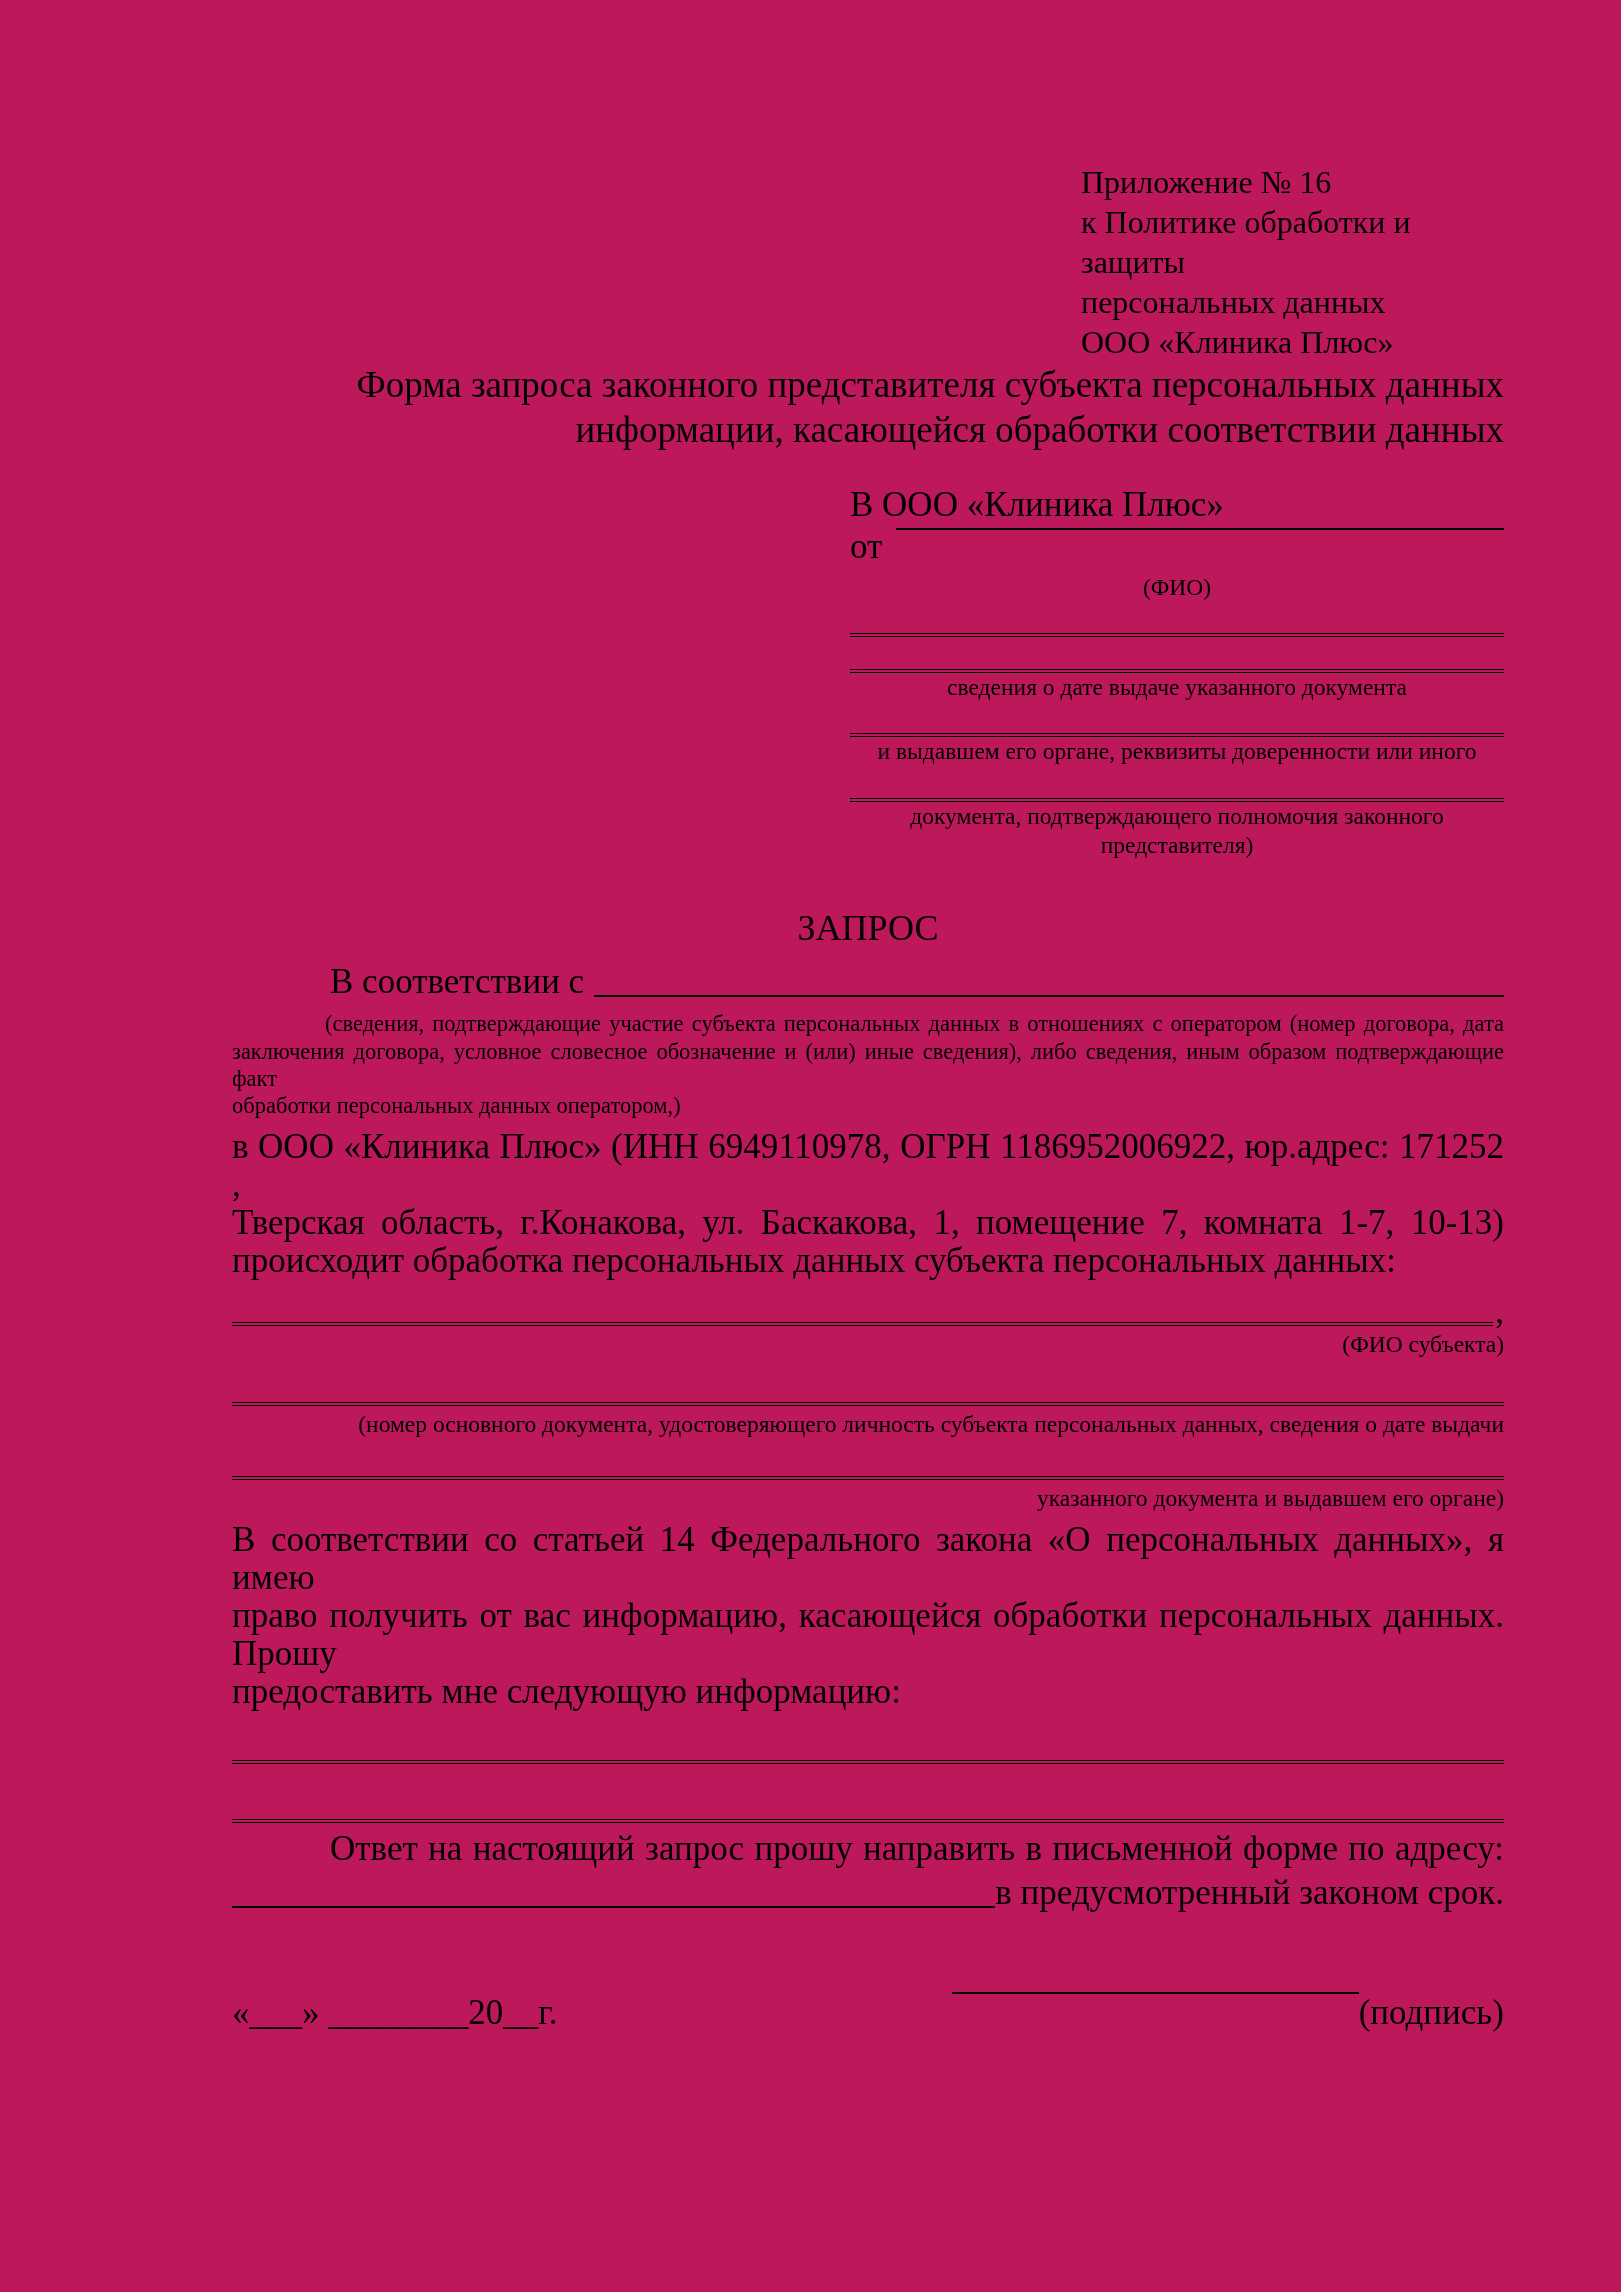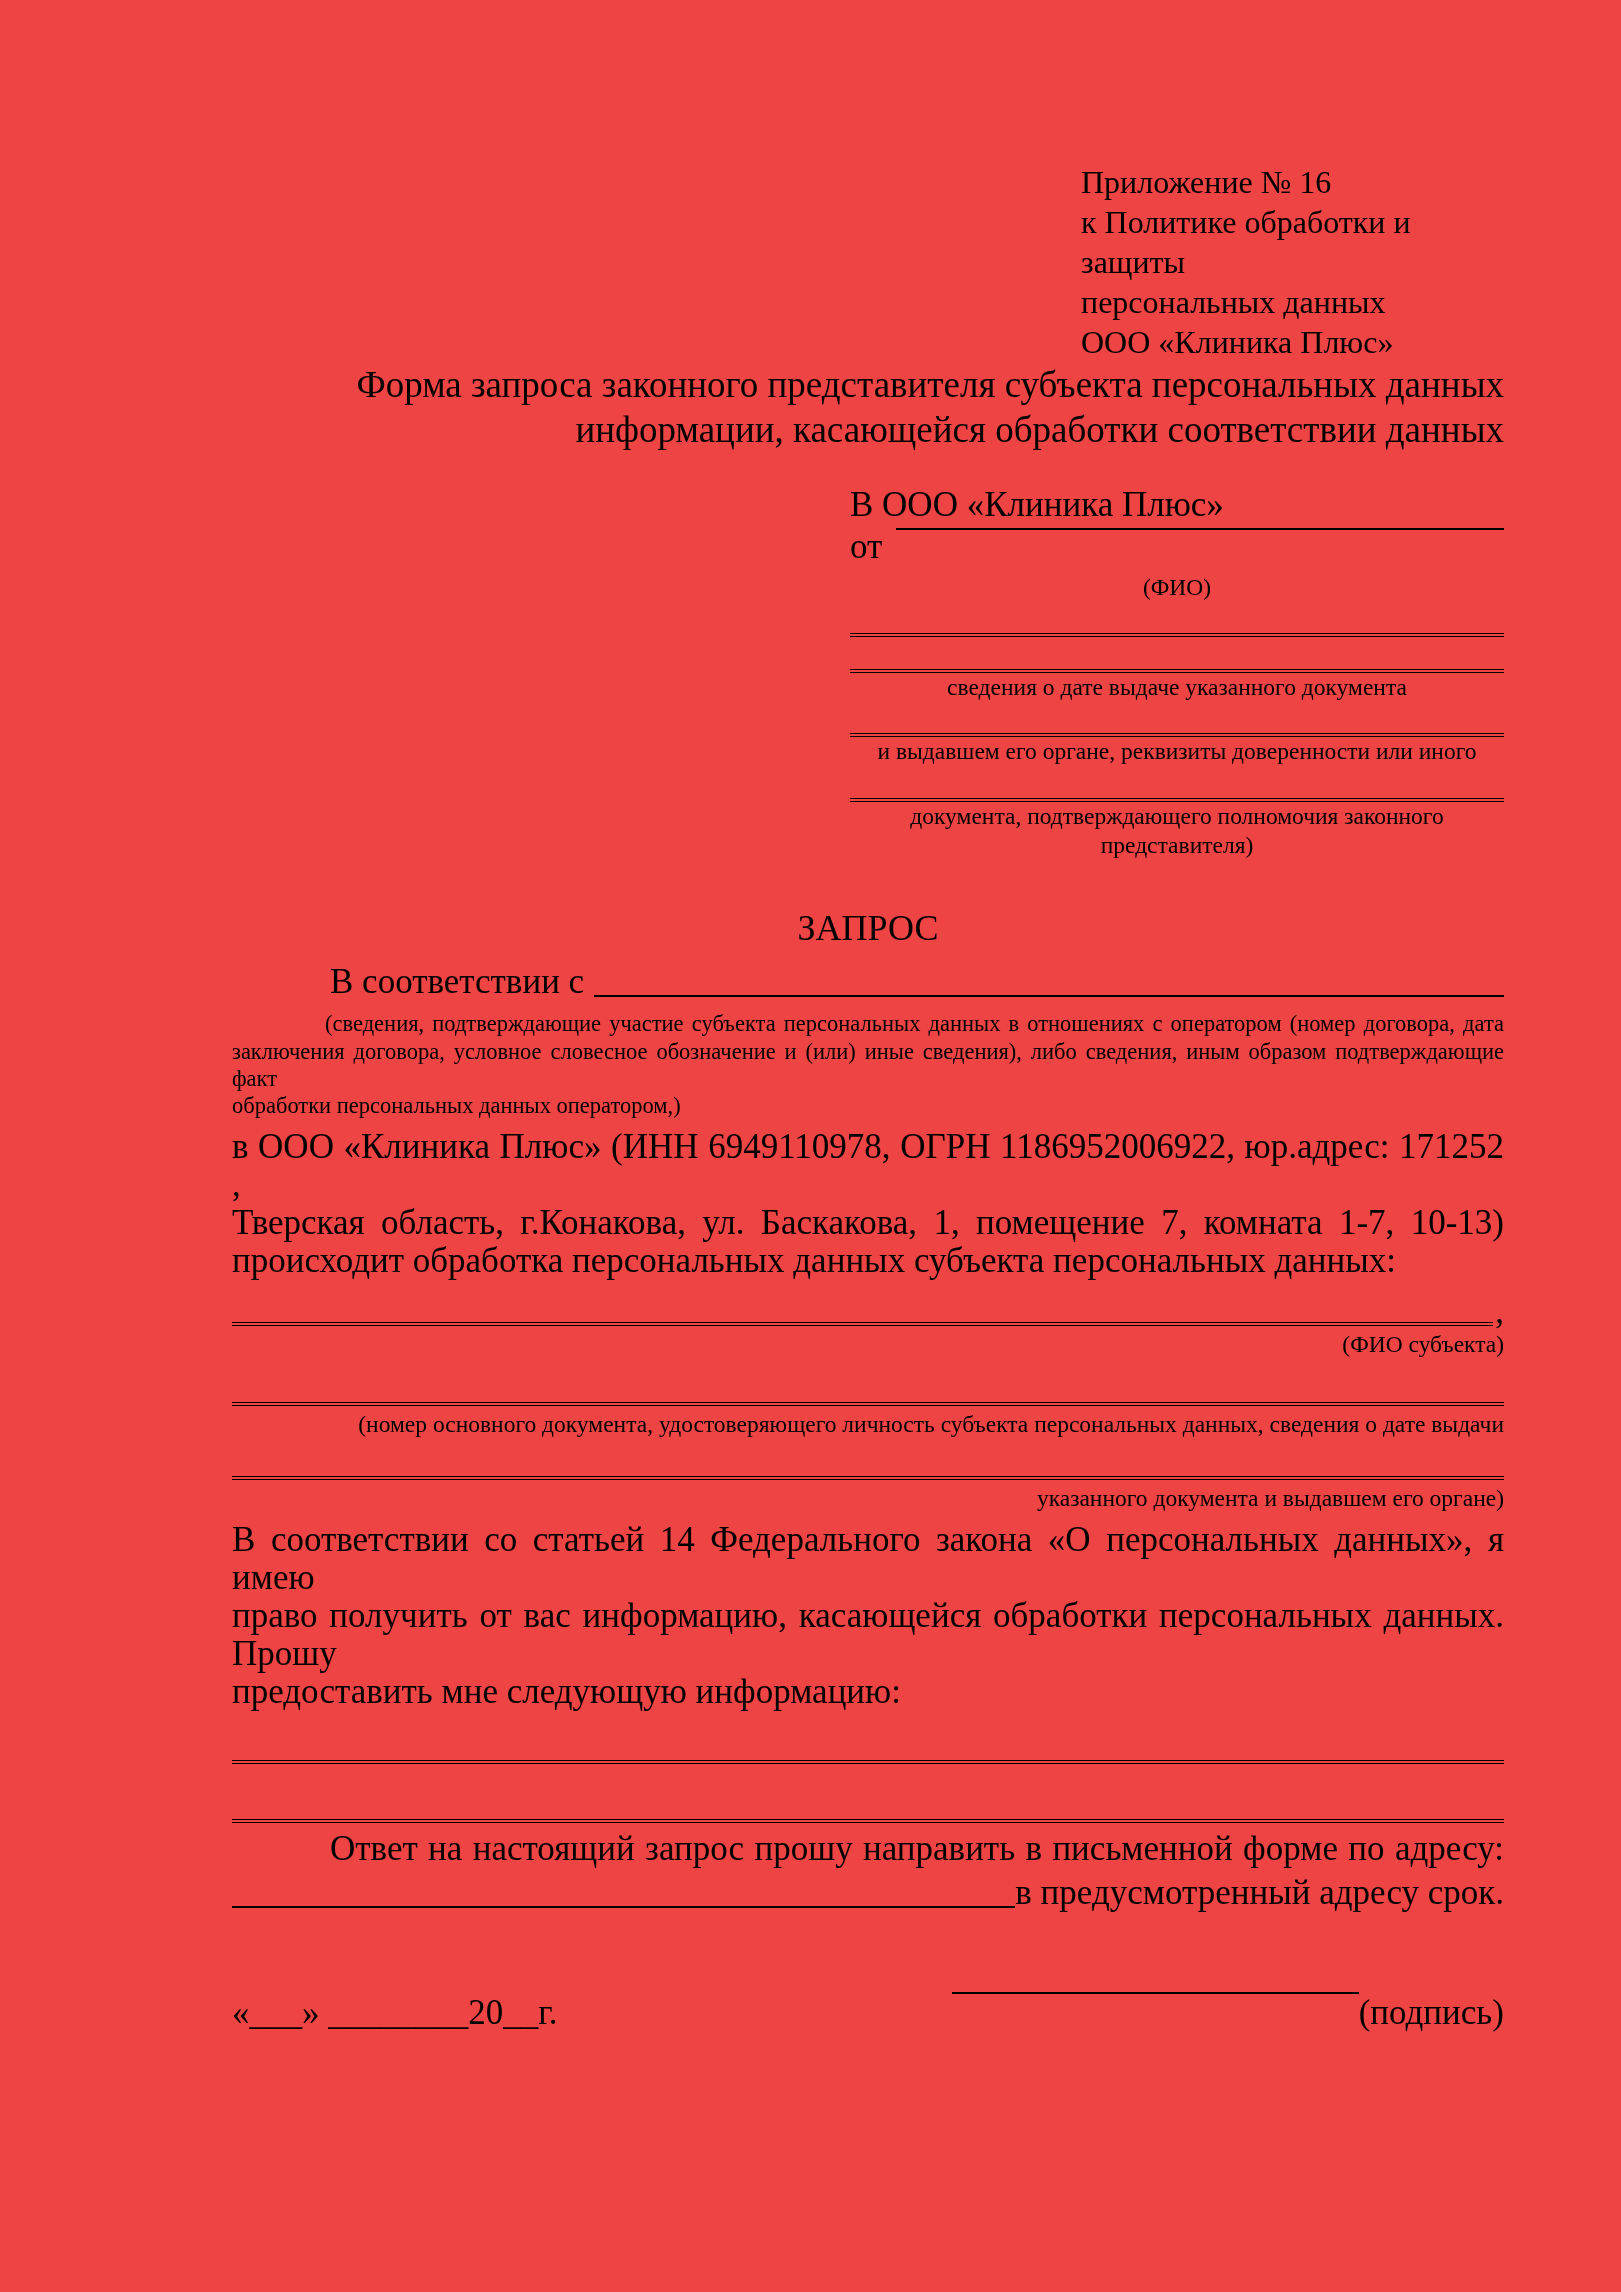--- a/index.html
+++ b/index.html
@@ -1,20 +1,20 @@
 <!DOCTYPE html>
 <html><head>
 <meta charset="utf-8">
 <style>
   html,body { margin:0; padding:0; background:#e8e8e8; }
   .page {
     position:relative;
     width:1621px; height:2293px;
     margin:0 auto;
-    background:#ef4444;
+    background:#be185d;
     color:#000;
     box-sizing:border-box;
     padding:162px 117px 0 232px;
     font-family:"Liberation Serif","DejaVu Serif",serif;
     font-size:35px;
     overflow:hidden;
   }
   
   .appendix { margin-left:849px; font-size:32px; line-height:40px; }
   
@@ -128,21 +128,21 @@
     <div class="jline">право получить от вас информацию, касающейся обработки персональных данных. Прошу</div>
     <div class="lline">предоставить мне следующую информацию:</div>
   </div>
 
   <div class="blank-full mt28"></div>
   <div class="blank-full mt34"></div>
 
   <div class="para jline ti100">Ответ на настоящий запрос прошу направить в письменной форме по адресу:</div>
   <div class="reply-row">
     <span class="fill"></span>
-    <span class="suffix">в предусмотренный адресу срок.</span>
+    <span class="suffix">в предусмотренный законом срок.</span>
   </div>
 
   <div class="sign-row">
     <span class="date">«___» ________20__г.</span>
     <span class="spacer"></span>
     <span class="sig-fill"></span>
     <span class="sig-cap">(подпись)</span>
   </div>
 
 </div>

